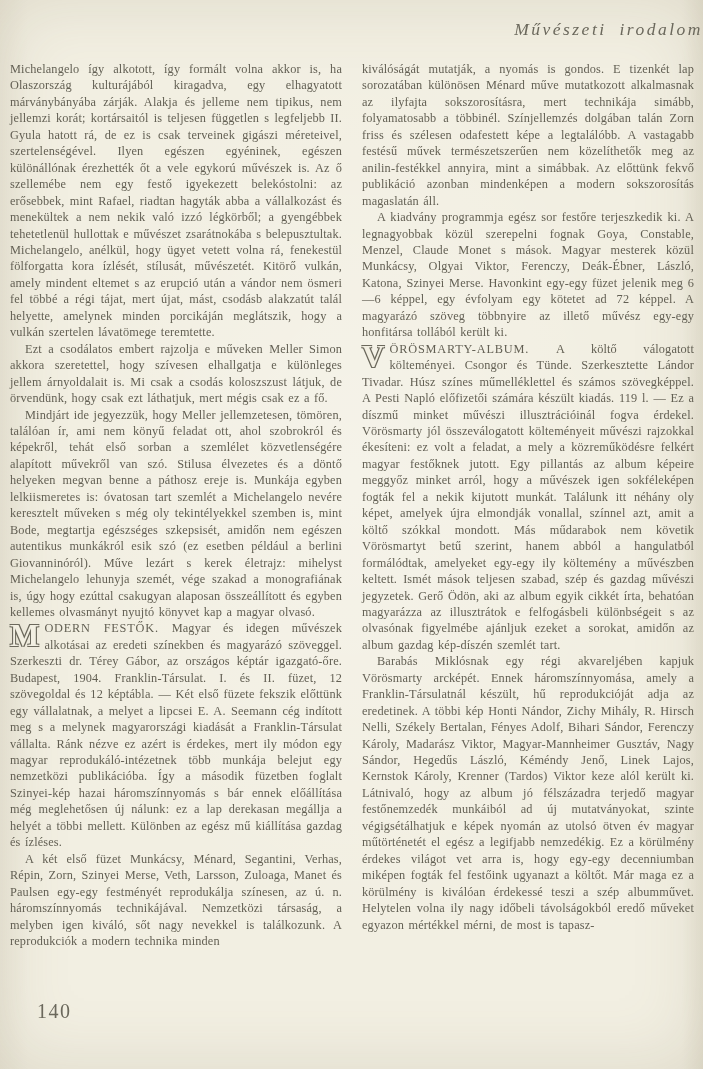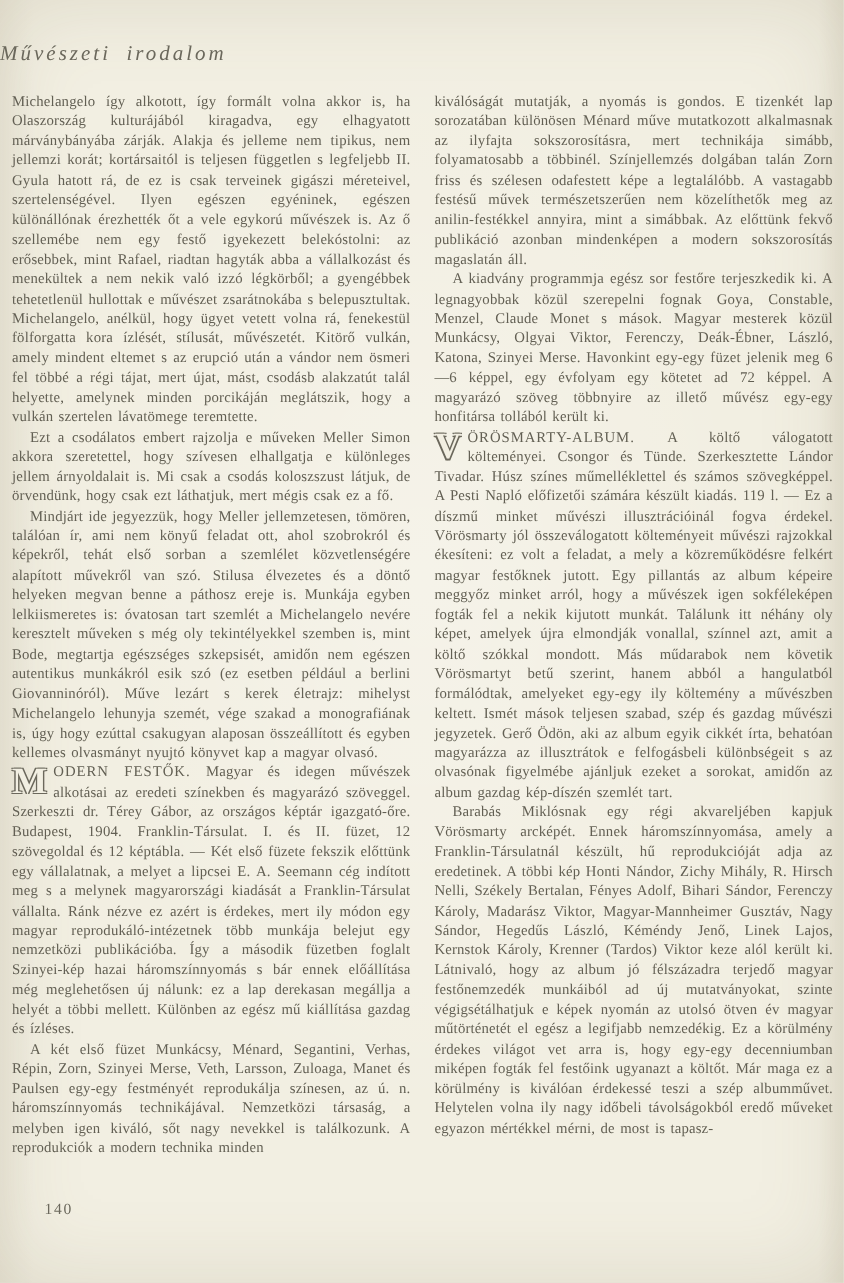--- a/index.html
+++ b/index.html
@@ -14,22 +14,22 @@
     margin:0 auto;
     background:var(--paper);
     background-image:radial-gradient(ellipse at 50% 45%, rgba(255,255,255,0.25) 0%, rgba(255,255,255,0) 55%),
                      linear-gradient(90deg, rgba(140,125,95,0.06) 0%, rgba(140,125,95,0) 4%, rgba(140,125,95,0) 97%, rgba(140,125,95,0.10) 100%);
     box-shadow:inset 0 0 70px rgba(130,115,85,0.18);
     overflow:hidden;
     font-family:"Liberation Serif","DejaVu Serif",serif;
     color:var(--ink);
   }
   .running-head{
-    padding-top:34px;
-    text-align:left;
+    padding-top:19px;
+    text-align:right;
     font-style:italic;
     font-size:17.5px;
     letter-spacing:2.5px;
     word-spacing:6px;
     color:var(--ink-soft);
   }
   .columns{
     display:flex;
     gap:20px;
     padding:21px 9px 0 10px;
@@ -50,21 +50,21 @@
     line-height:27px;
     padding:2px 5px 0 0;
     font-weight:bold;
     color:var(--paper);
     text-shadow:-1px -1px 0 var(--ink-soft),1px -1px 0 var(--ink-soft),-1px 1px 0 var(--ink-soft),1px 1px 0 var(--ink-soft);
   }
   .lead-caps{letter-spacing:0.8px;margin-top:16px;}
   .page-number{
     position:absolute;
     left:37px;top:1000px;
-    font-size:13px;
+    font-size:20px;
     letter-spacing:1.5px;
     color:var(--ink-soft);
   }
 </style>
 </head>
 <body>
 
 <div class="page">
   <div class="running-head">Művészeti irodalom</div>
   <div class="columns">

